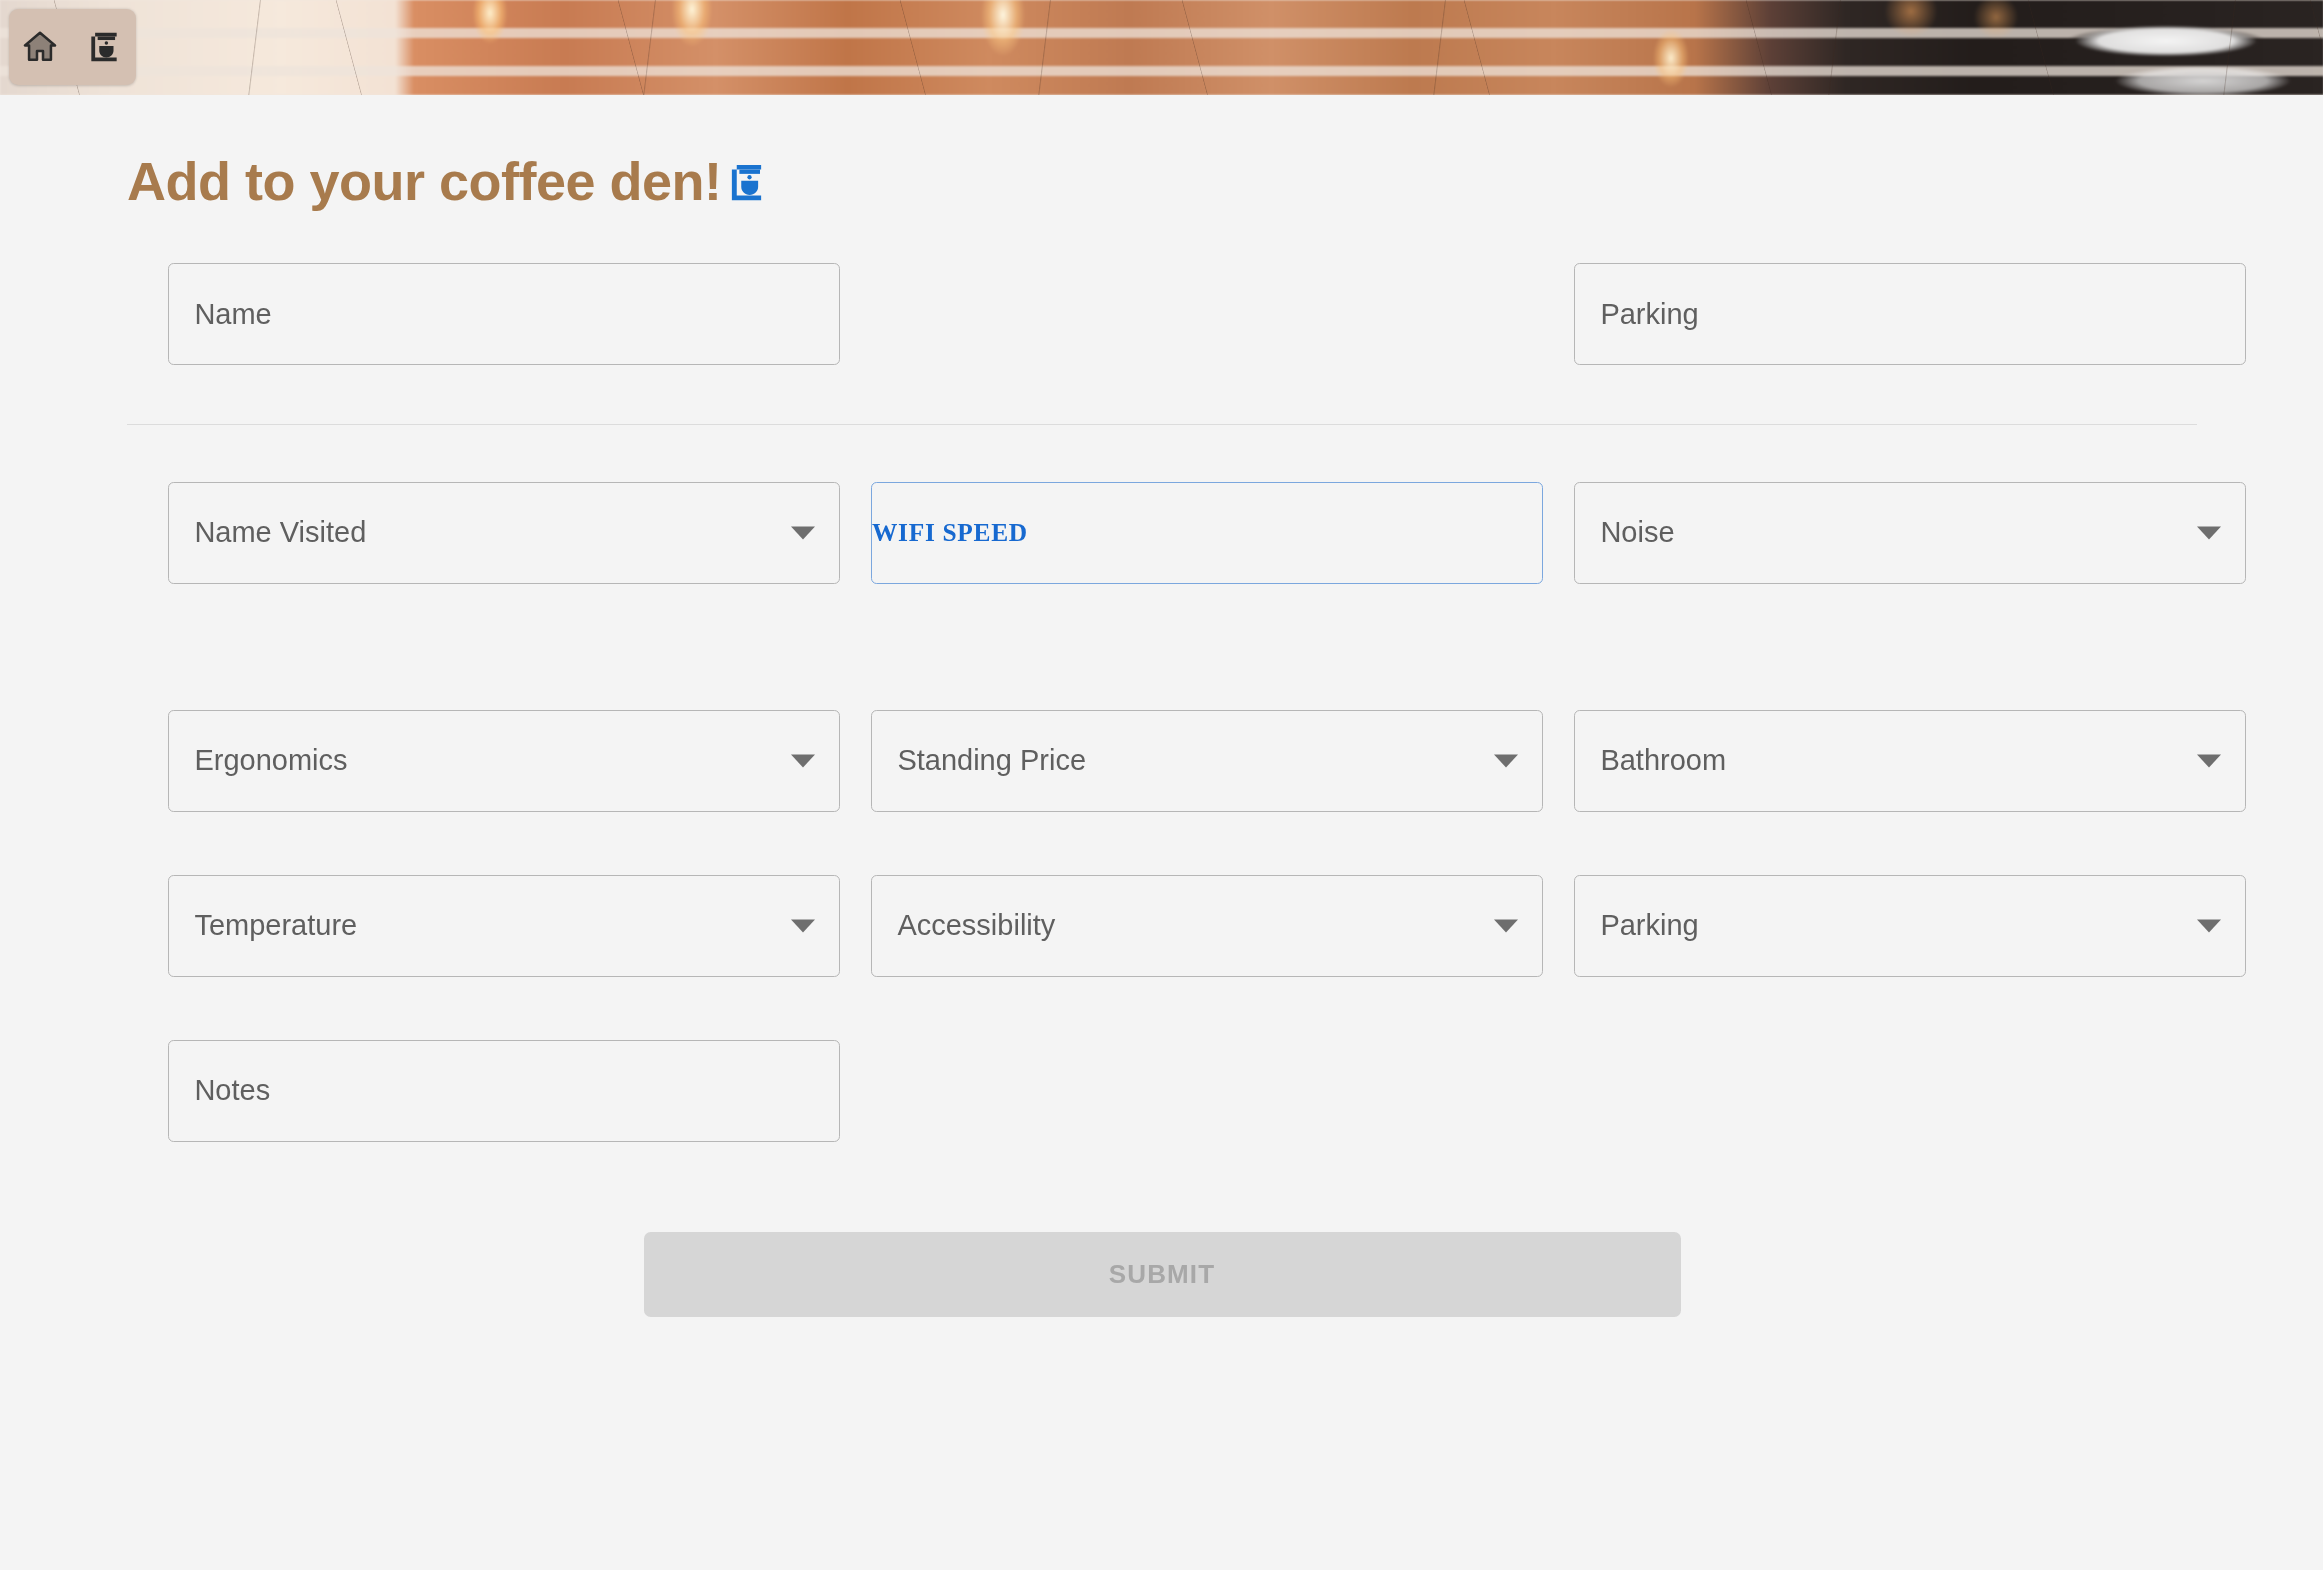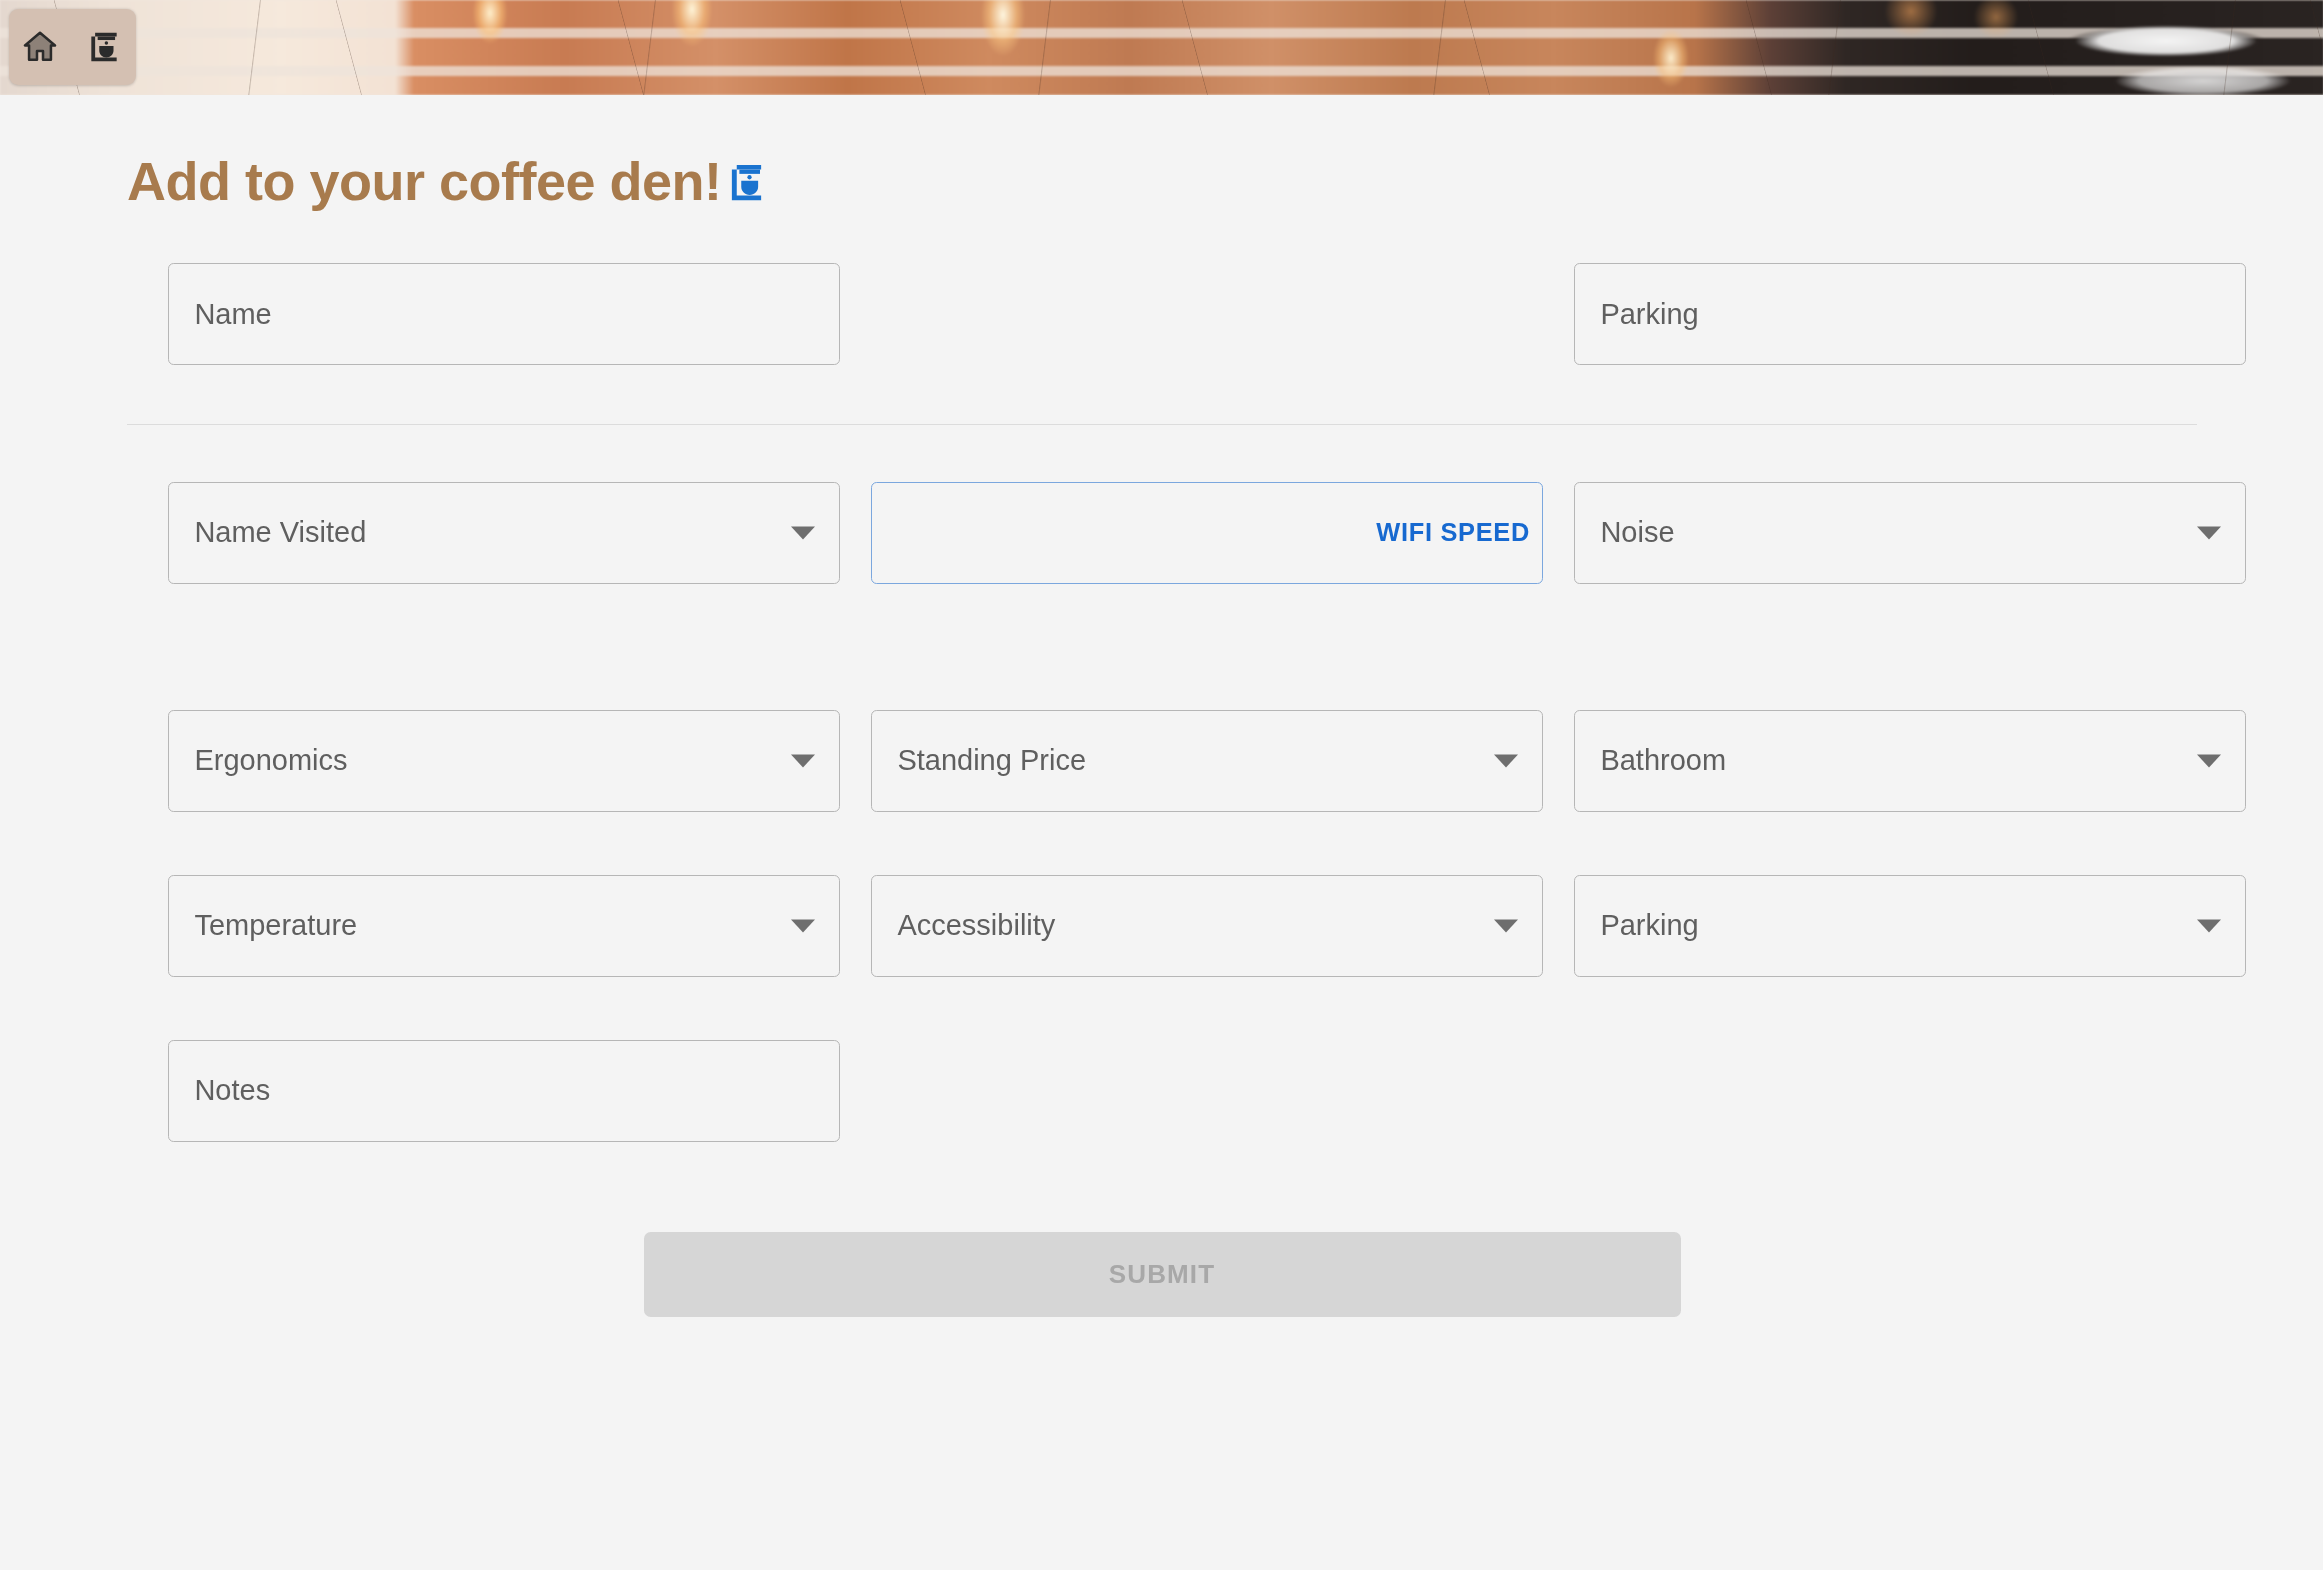--- a/index.html
+++ b/index.html
@@ -120,22 +120,23 @@
     top: 50%;
     transform: translateY(-50%);
     width: 0; height: 0;
     border-left: 12.2px solid transparent;
     border-right: 12.2px solid transparent;
     border-top: 13px solid #6e6e6e;
   }
 
   .field.accent {
     border: 0.9px solid #7ba7de;
-    justify-content: flex-end;
-    padding: 12px;
+    justify-content: flex-start;
+    padding: 0;
+    font-family: Liberation Serif, serif;
   }
   .field.accent .field-label {
     color: #1769d0;
     font-size: 25.4px;
     font-weight: 700;
     letter-spacing: 0.7px;
   }
 
   .divider {
     height: 0.9px;

